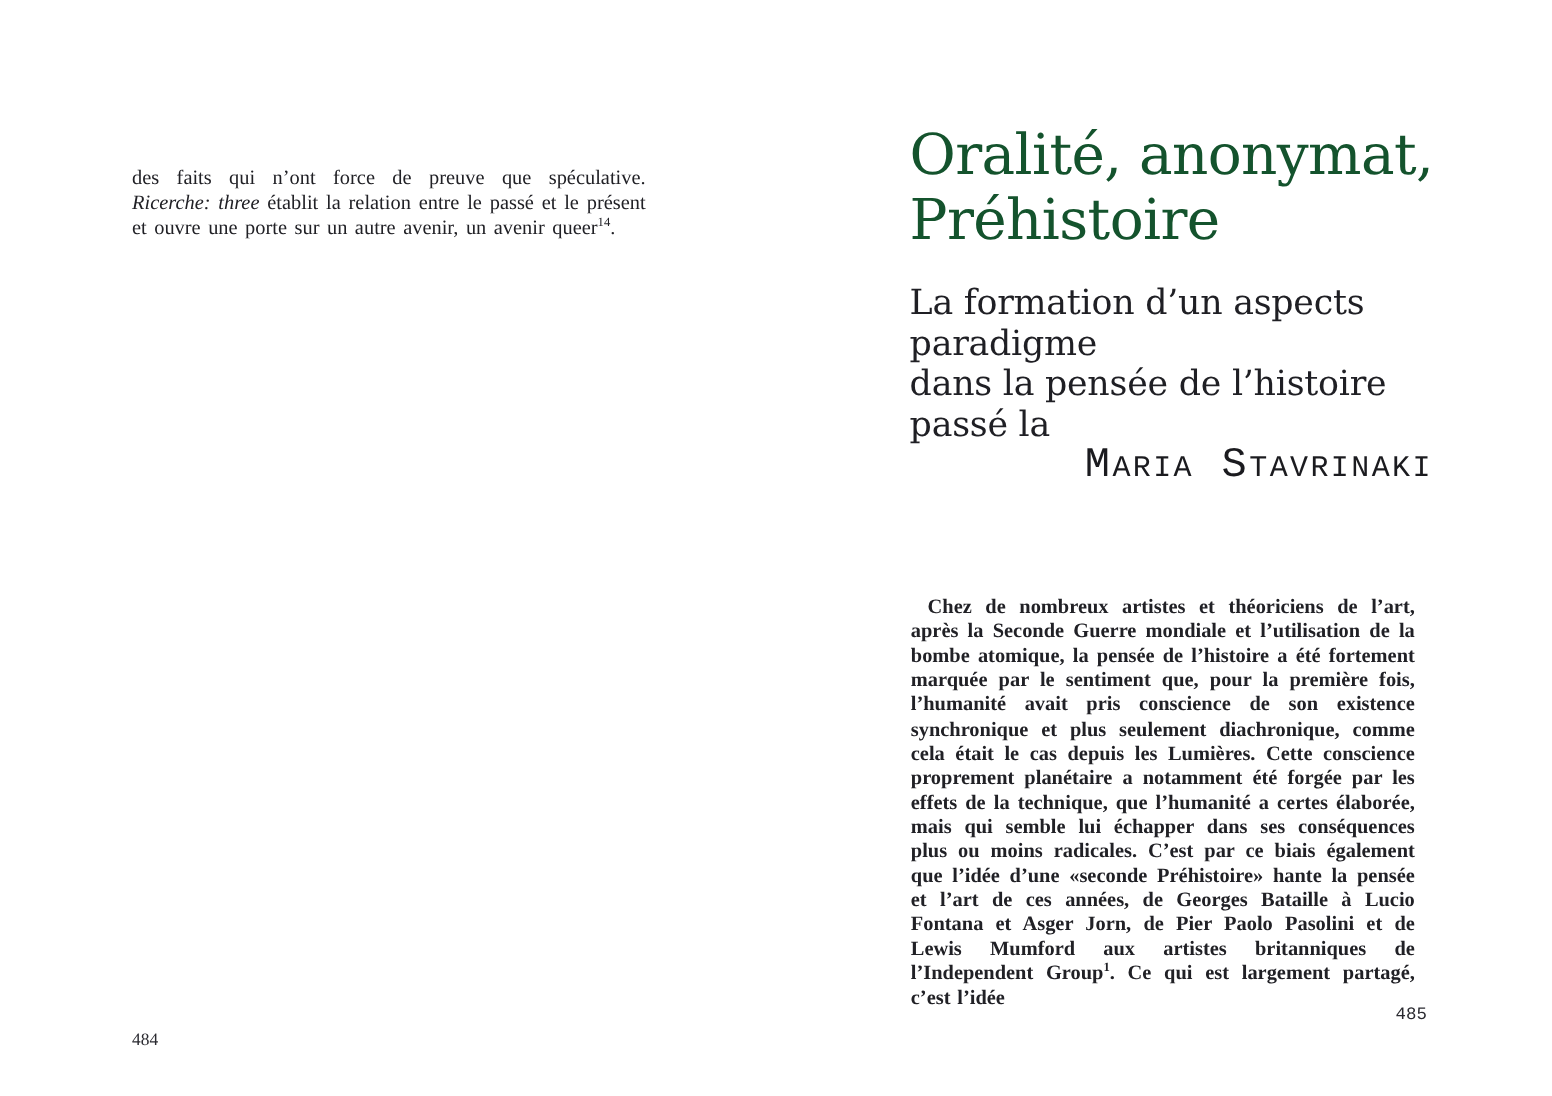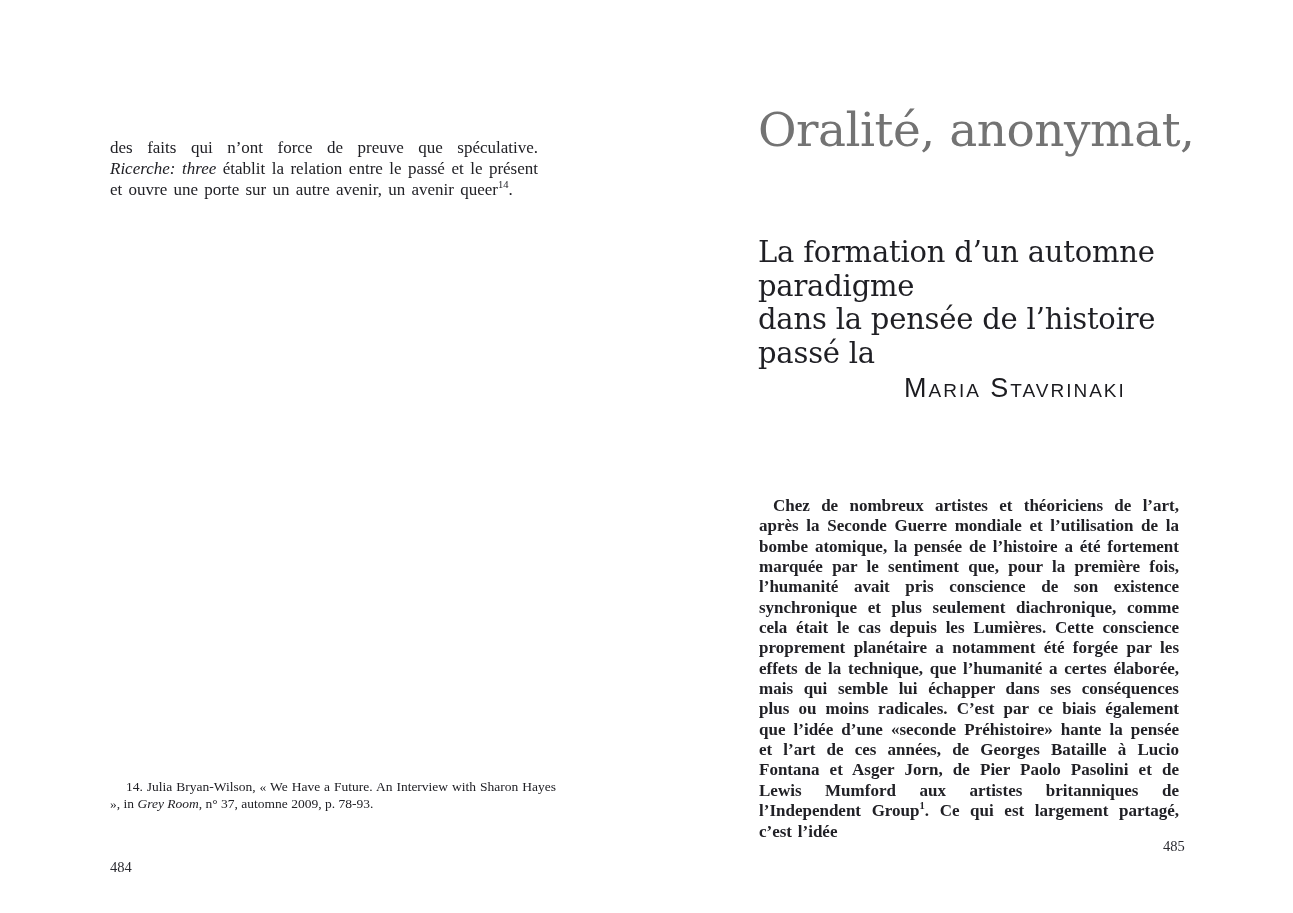--- a/index.html
+++ b/index.html
@@ -44,80 +44,80 @@
     color: #2a2a30;
   }
   .left-pagenum { left: 110px; top: 837px; margin-top: 21px; }
 
   
   .chapter-title {
     left: 112px; top: 103px; width: 500px;      
     font-family: "DejaVu Serif", serif;
     font-size: 47px; line-height: 54px;
     letter-spacing: -0.5px;
-    color: #737373;
+    color: #14532d;
     font-weight: 400;
   }
   .chapter-subtitle {
     left: 112px; top: 236px; width: 450px;
     font-family: "DejaVu Serif", serif;
     font-size: 29px; line-height: 33.5px;
     color: #1f1f24;
     font-weight: 400;
     letter-spacing: -0.2px;
   }
   .author-name {
     left: 258px; top: 369px;
-    font-family: Liberation Sans, sans-serif;
+    font-family: Liberation Mono, monospace;
     font-variant: small-caps;
-    font-size: 27px; line-height: 38px;
+    font-size: 35px; line-height: 38px;
     letter-spacing: 2px;
     color: #1b1b1f;
     white-space: nowrap;
   }
   .body-text {
     left: 113px; top: 496px; width: 420px;
     font-size: 17px; line-height: 20.35px;
     text-align: justify;
     word-spacing: 1.5px;
     text-indent: 14px;
     font-weight: bold;
   }
   .right-footnote { left: 112px; top: 764px; width: 432px; text-indent: 14px; }
-  .right-pagenum { left: 517px; top: 837px; }
+  .right-pagenum { left: 517px; top: 837px; font-family: Liberation Mono, monospace; }
 
   .it  { font-style: italic; }
   .sup {
     font-size: 0.62em;
     vertical-align: super;
     line-height: 0;
   }
 </style>
 </head>
 <body>
 
 <div id="spread">
 
   <div class="page" id="page-left">
 
     <p class="abs left-para"><span>des faits qui n’ont force de preuve que spéculative. </span><span class="it">Ricerche: three</span><span> établit la relation entre le passé et le présent et ouvre une porte sur un autre avenir, un avenir queer</span><span class="sup">14</span><span>.</span></p>
 
-    <p class="abs footnote left-footnote"><span>14. Julia Bryan-Wilson, « We Have a Future. An Interview with Sharon Hayes », in </span><span class="it">Grey Room</span><span>, n° 37, automne 2009, p. 78-93.</span></p>
 
     <div class="abs page-number left-pagenum">484</div>
   </div>
 
   <div class="page" id="page-right">
 
     <h1 class="abs chapter-title" style="margin:0">
       <div>Oralité, anonymat,</div>
+      <div>Préhistoire</div>
     </h1>
 
     <h2 class="abs chapter-subtitle" style="margin:0; font-weight:400">
-      <div>La formation d’un automne paradigme</div>
+      <div>La formation d’un aspects paradigme</div>
       <div>dans la pensée de l’histoire passé la</div>
     </h2>
 
     <div class="abs author-name">Maria Stavrinaki</div>
 
     <p class="abs body-text" style="margin:0"><span>Chez de nombreux artistes et théoriciens de l’art, après la Seconde Guerre mondiale et l’utilisation de la bombe atomique, la pensée de l’histoire a été fortement marquée par le sentiment que, pour la première fois, l’humanité avait pris conscience de son existence synchronique et plus seulement diachronique, comme cela était le cas depuis les Lumières. Cette conscience proprement planétaire a notamment été forgée par les effets de la technique, que l’humanité a certes élaborée, mais qui semble lui échapper dans ses conséquences plus ou moins radicales. C’est par ce biais également que l’idée d’une «seconde Préhistoire» hante la pensée et l’art de ces années, de Georges Bataille à Lucio Fontana et Asger Jorn, de Pier Paolo Pasolini et de Lewis Mumford aux artistes britanniques de l’Independent Group</span><span class="sup">1</span><span>. Ce qui est largement partagé, c’est l’idée</span></p>
 
 
     <div class="abs page-number right-pagenum">485</div>
   </div>

